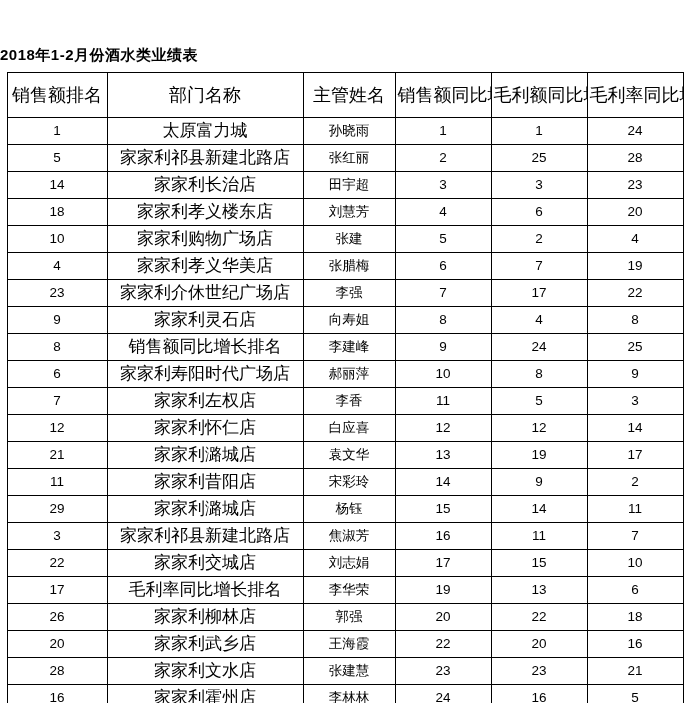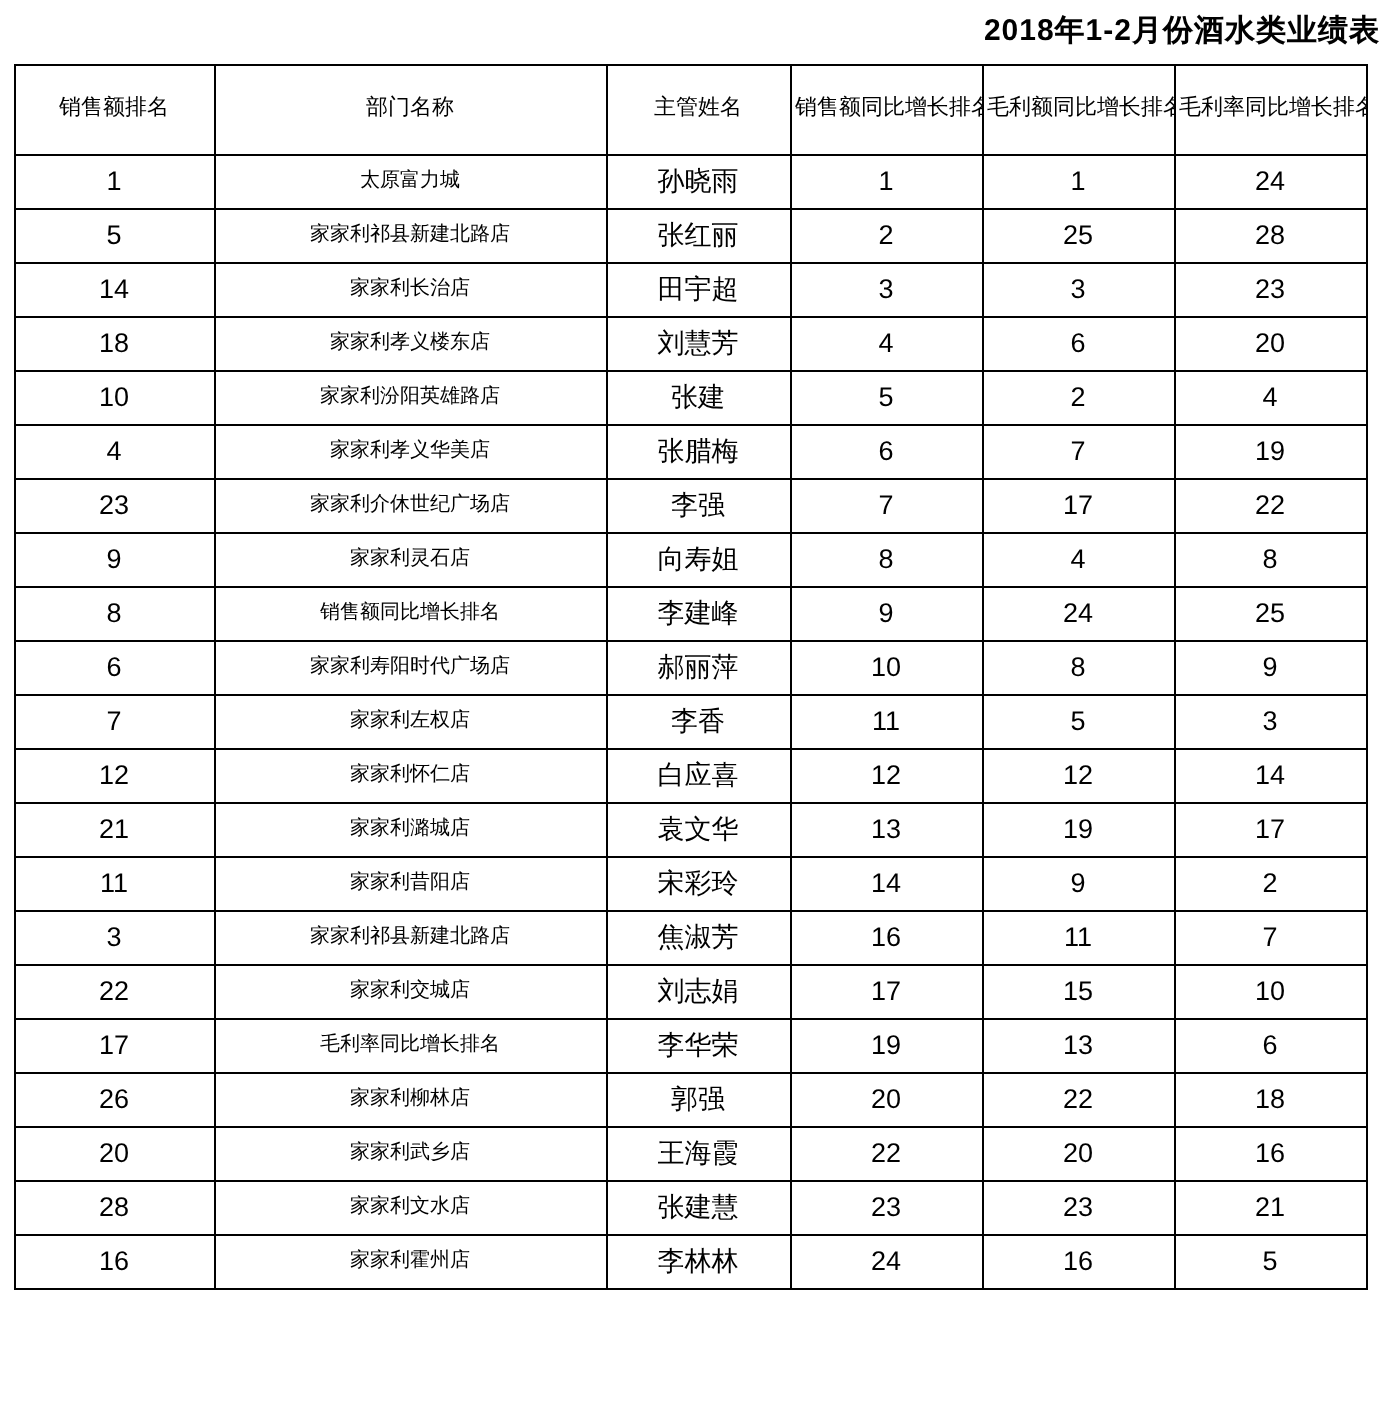--- a/index.html
+++ b/index.html
@@ -14,26 +14,27 @@
     color: #000000;
     overflow: hidden;
   }
   .sheet {
     width: 690px;
     height: 703px;
     box-sizing: border-box;
     padding: 0;
   }
   .title {
-    text-align: right;
+    text-align: left;
     font-size: 15px;
     font-weight: bold;
     letter-spacing: 0.5px;
     padding: 6px 0 7px 0;
     color: #000;
+    margin-top: 40px;
   }
   table {
     border-collapse: collapse;
     width: 676px;
     margin: 0 auto;
     table-layout: fixed;
   }
   col.c0 { width: 100px; }
   col.c1 { width: 196px; }
   col.c2 { width: 92px; }
@@ -48,25 +49,25 @@
     font-size: 13.5px;
     height: 24px;
     padding: 1px 2px;
     line-height: 1.15;
     white-space: nowrap;
     overflow: hidden;
   }
   thead th {
     font-weight: normal;
     height: 42px;
-    font-size: 11px;
+    font-size: 18px;
     line-height: 1.25;
   }
   td.dept {
-    font-size: 10px;
+    font-size: 17px;
   }
   tr.black td {
     color: #000000;
   }
 </style>
 </head>
 <body>
 
 <div class="sheet">
   <div class="title">2018年1-2月份酒水类业绩表</div>
@@ -117,21 +118,21 @@
         <tr class="black">
           <td>18</td>
           <td class="dept">家家利孝义楼东店</td>
           <td>刘慧芳</td>
           <td>4</td>
           <td>6</td>
           <td>20</td>
         </tr>
         <tr class="black">
           <td>10</td>
-          <td class="dept">家家利汾阳英雄路店</td>
+          <td class="dept">家家利购物广场店</td>
           <td>张建</td>
           <td>5</td>
           <td>2</td>
           <td>4</td>
         </tr>
         <tr class="black">
           <td>4</td>
           <td class="dept">家家利孝义华美店</td>
           <td>张腊梅</td>
           <td>6</td>
@@ -196,20 +197,28 @@
         </tr>
         <tr class="black">
           <td>11</td>
           <td class="dept">家家利昔阳店</td>
           <td>宋彩玲</td>
           <td>14</td>
           <td>9</td>
           <td>2</td>
         </tr>
         <tr class="black">
+          <td>29</td>
+          <td class="dept">家家利潞城店</td>
+          <td>杨钰</td>
+          <td>15</td>
+          <td>14</td>
+          <td>11</td>
+        </tr>
+        <tr class="black">
           <td>3</td>
           <td class="dept">家家利祁县新建北路店</td>
           <td>焦淑芳</td>
           <td>16</td>
           <td>11</td>
           <td>7</td>
         </tr>
         <tr class="black">
           <td>22</td>
           <td class="dept">家家利交城店</td>

